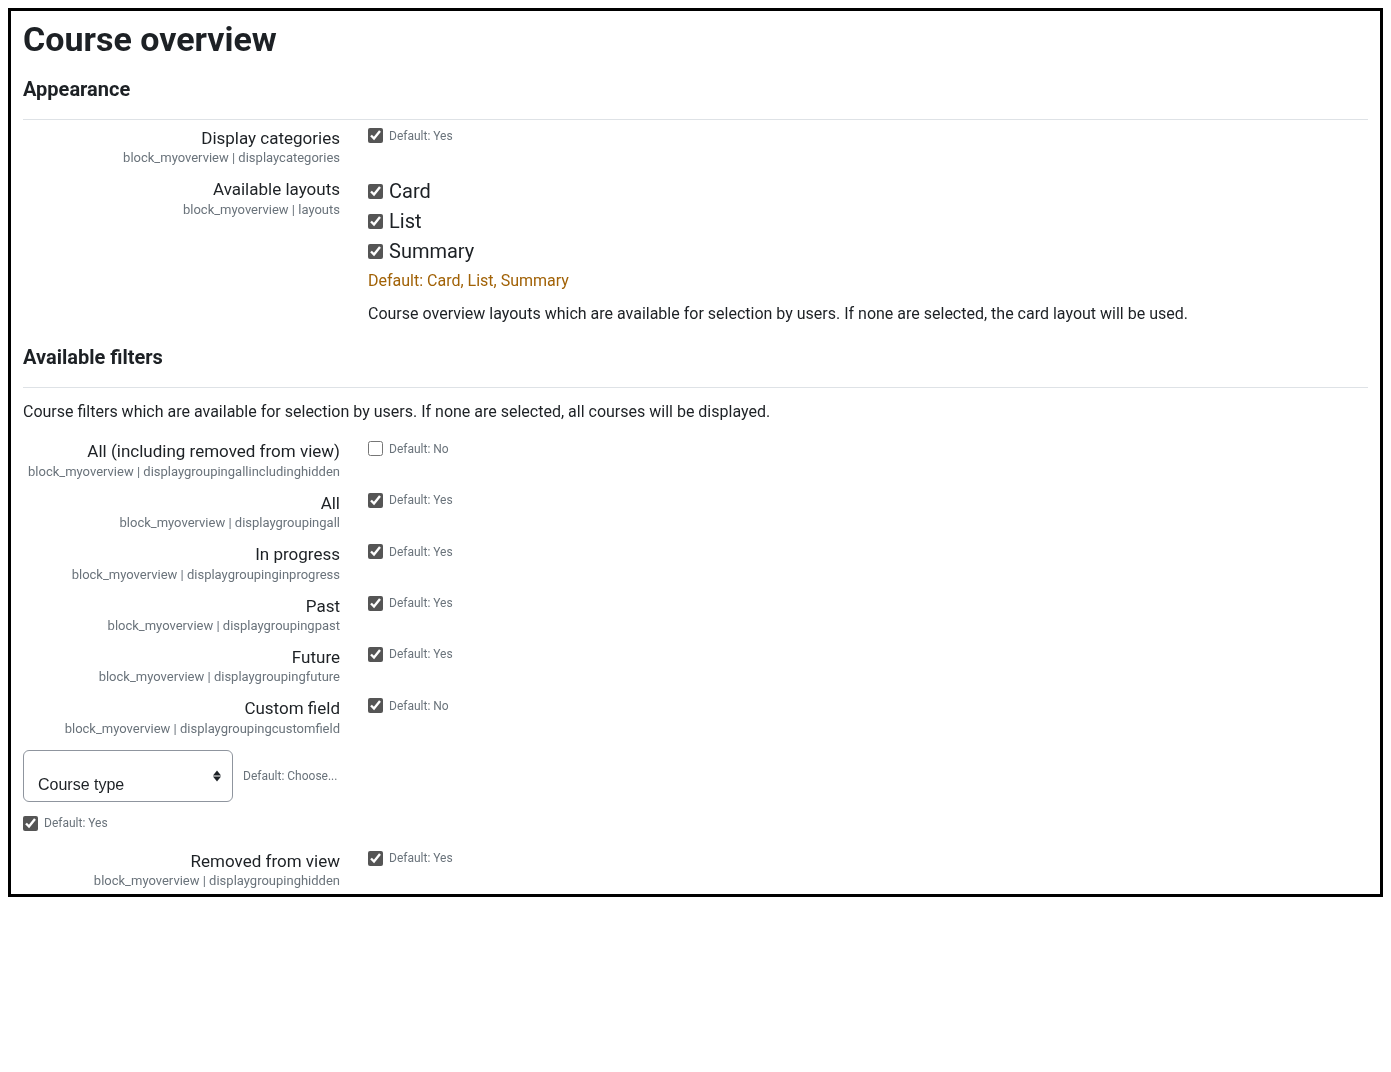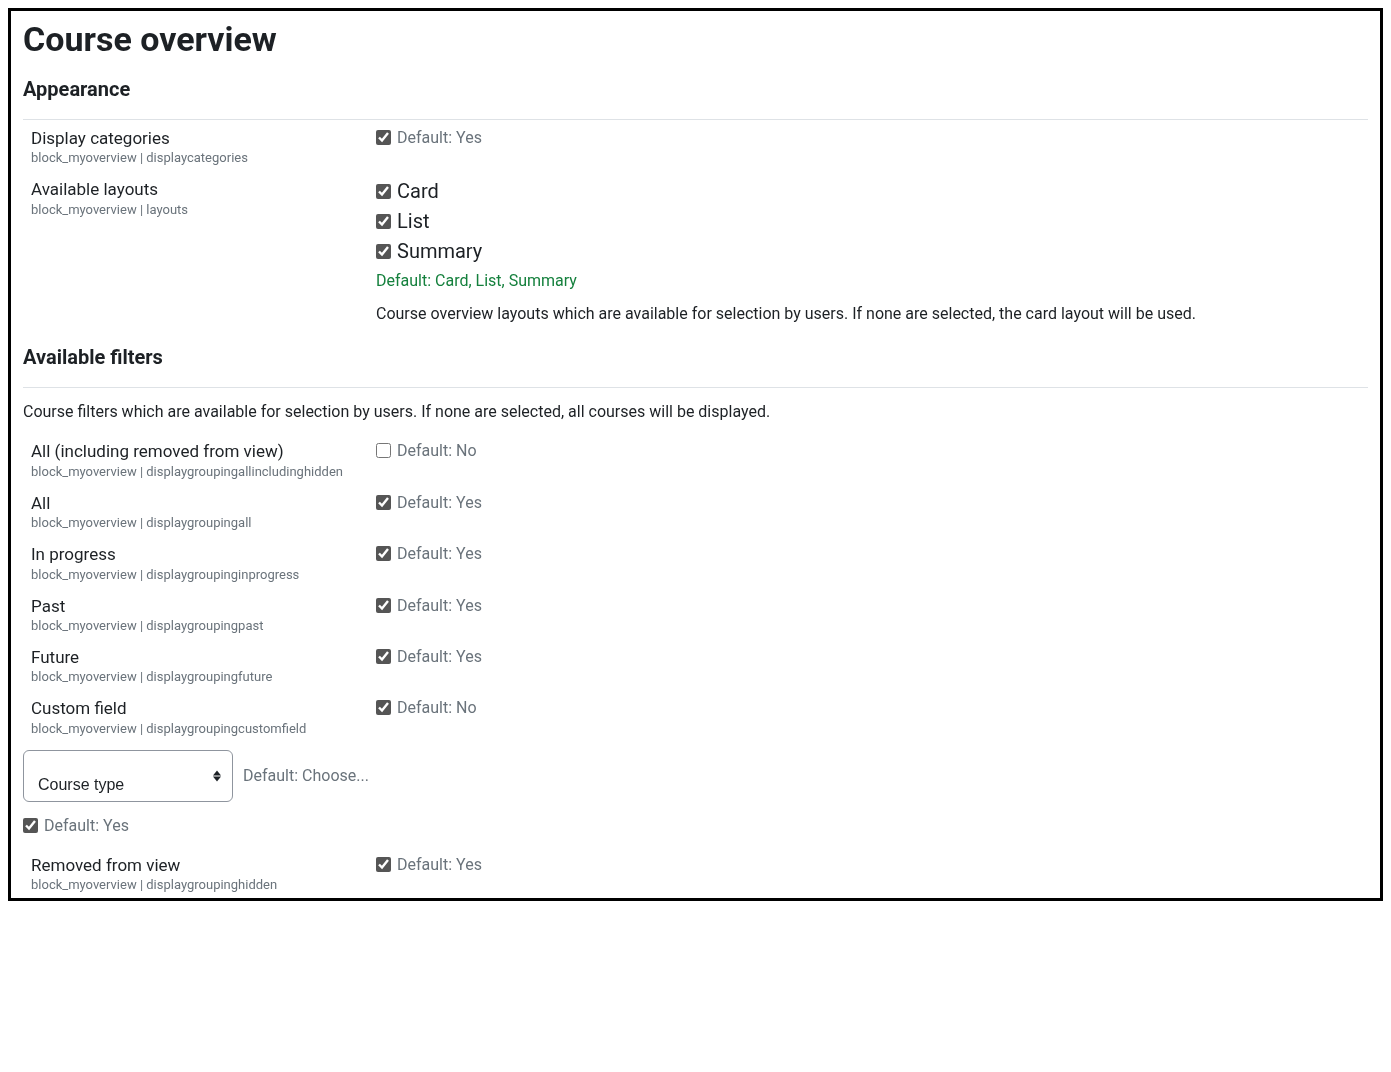--- a/index.html
+++ b/index.html
@@ -34,24 +34,23 @@
       margin: 14px 0 18px 0;
     }
     .form-item {
       display: flex;
       align-items: flex-start;
       margin-bottom: 12px;
     }
     .form-label-col {
       width: 345px;
       min-width: 345px;
-      text-align: left;
+      text-align: right;
       padding-right: 28px;
       padding-top: 2px;
-      margin-left: 8px;
     }
     .form-label {
       font-size: 17px;
       color: #1d2125;
       display: block;
       line-height: 1.2;
     }
     .form-sublabel {
       font-size: 13px;
       color: #6a737b;
@@ -66,21 +65,21 @@
       display: flex;
       align-items: center;
       gap: 6px;
       margin-bottom: 6px;
     }
     .checkbox-label {
       font-size: 20px;
       color: #1d2125;
     }
     .default-text {
-      font-size: 16px;
+      font-size: 12px;
       color: #6a737b;
     }
     .desc-text {
       font-size: 16px;
       color: #1d2125;
       margin-top: 14px;
       margin-bottom: 4px;
     }
     input[type="checkbox"] {
       width: 15px;
@@ -128,21 +127,21 @@
       border-right: 4px solid transparent;
     }
     .caret-up {
       border-bottom: 5px solid #1d2125;
     }
     .caret-down {
       border-top: 5px solid #1d2125;
     }
     .layouts-default {
       font-size: 16px;
-      color: #15803d;
+      color: #a16207;
       margin-top: 8px;
     }
   </style>
 </head>
 <body>
 
 <div class="page">
 
   <h1>Course overview</h1>
 

